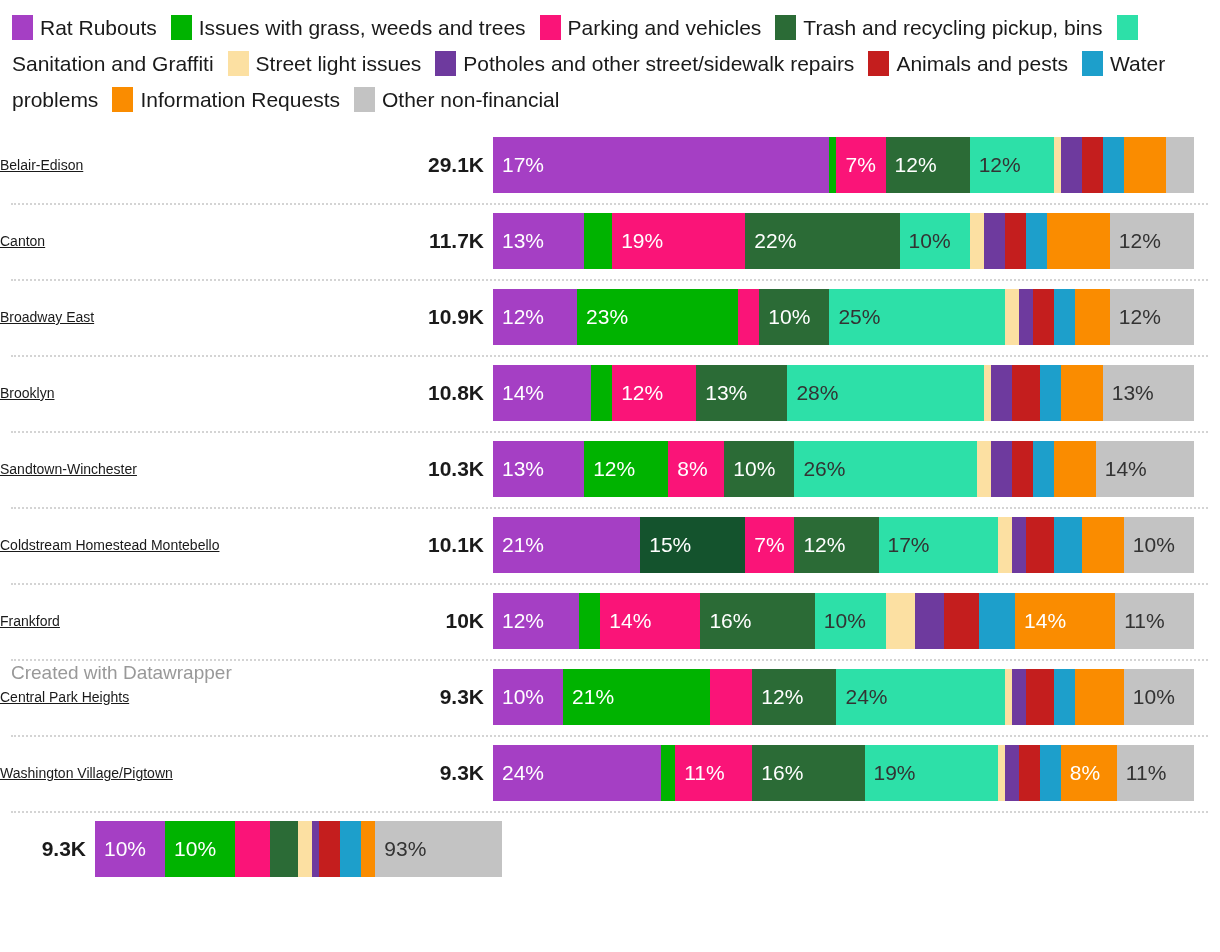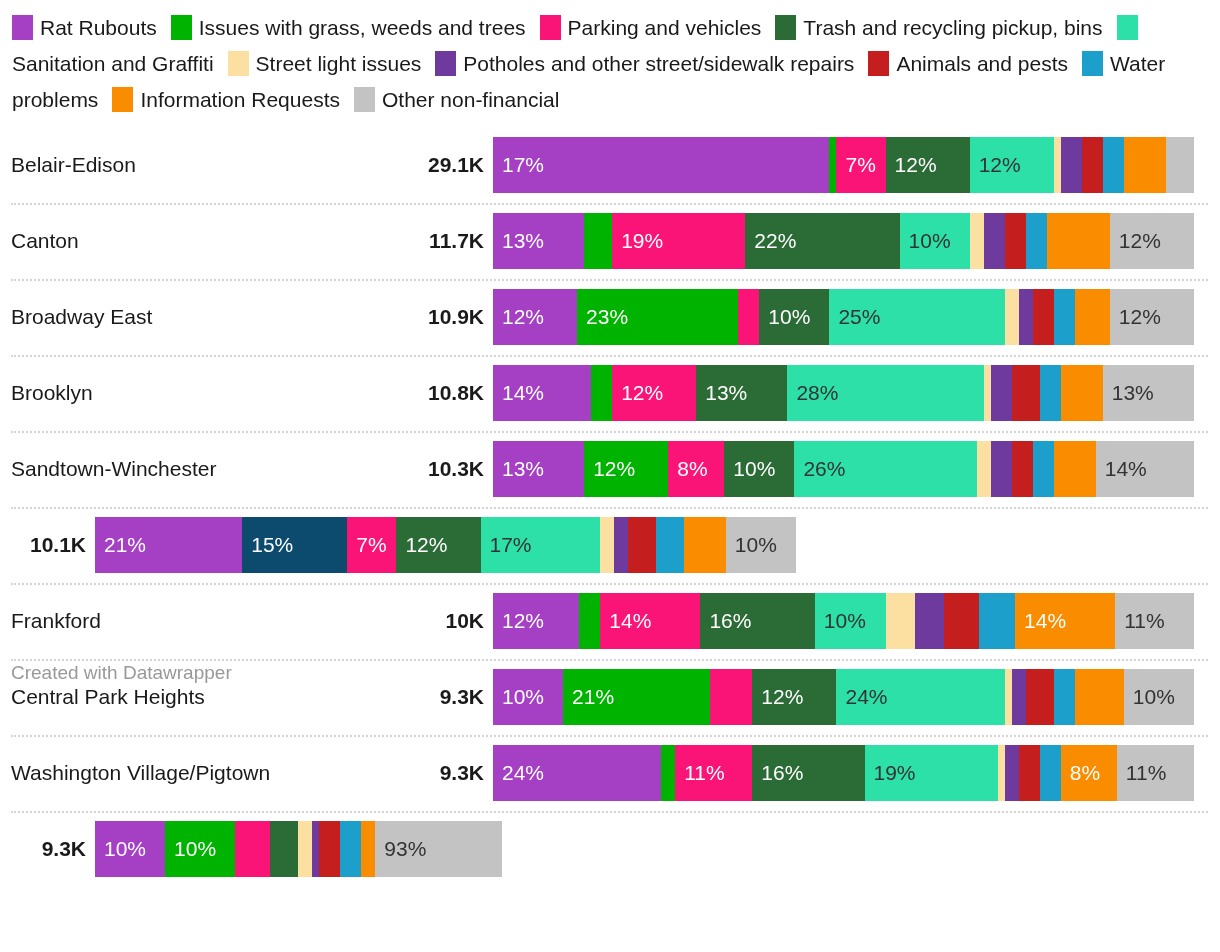--- a/index.html
+++ b/index.html
@@ -50,25 +50,26 @@
     align-items: center;
   }
   .row-sep {
     position: absolute;
     left: 11px; right: 12px; top: 0;
     height: 0;
     border-top: 2px dotted #d4d4d4;
   }
   .row-label {
     width: 398px;
-    padding-left: 11px;
-    font-size: 21px;
+    padding-left: 0;
+    font-size: 14px;
     color: #1a1a1a;
     white-space: nowrap;
     overflow: hidden;
+    text-decoration: underline;
   }
   .row-value {
     width: 95px;
     text-align: right;
     font-size: 21px;
     font-weight: bold;
     color: #1a1a1a;
     padding-right: 9px;
   }
   .row-bar {
@@ -243,26 +244,27 @@
           <div class="seg" style="background: rgb(196, 30, 30); width: 3%;"></div>
           <div class="seg" style="background: rgb(29, 159, 203); width: 3%;"></div>
           <div class="seg" style="background: rgb(250, 140, 0); width: 6%;"></div>
           <div class="seg" style="background: rgb(195, 195, 195); width: 14%;">
             <span class="seg-label dark">14%</span>
           </div>
         </div>
       </div>
       <div class="bar-row">
         <div class="row-sep"></div>
+        <div class="row-label">Coldstream Homestead Montebello</div>
         <div class="row-value">10.1K</div>
         <div class="row-bar">
           <div class="seg" style="background: rgb(165, 63, 196); width: 21%;">
             <span class="seg-label light">21%</span>
           </div>
-          <div class="seg" style="background: #0c4a6e; width: 15%;">
+          <div class="seg" style="background: #14532d; width: 15%;">
             <span class="seg-label light">15%</span>
           </div>
           <div class="seg" style="background: rgb(250, 20, 120); width: 7%;">
             <span class="seg-label light">7%</span>
           </div>
           <div class="seg" style="background: rgb(43, 107, 54); width: 12%;">
             <span class="seg-label light">12%</span>
           </div>
           <div class="seg" style="background: rgb(45, 224, 168); width: 17%;">
             <span class="seg-label dark">17%</span>

